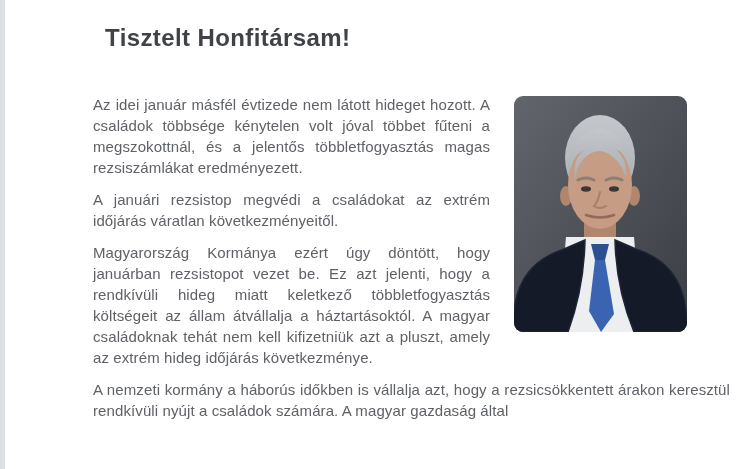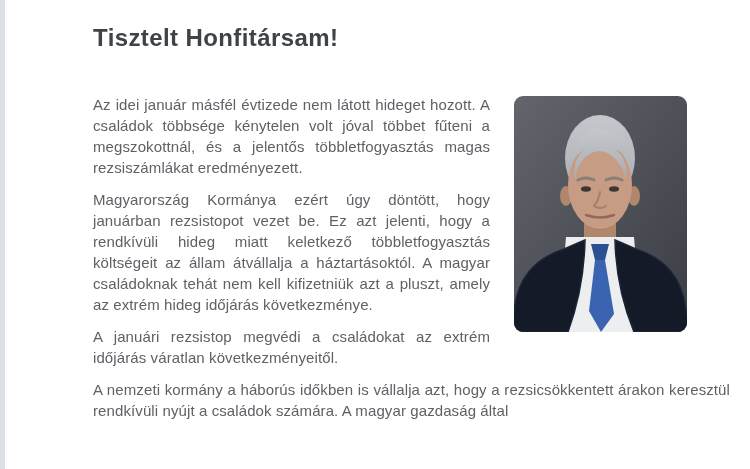--- a/index.html
+++ b/index.html
@@ -28,21 +28,21 @@
     font-family:"Liberation Sans","DejaVu Sans",sans-serif;
   }
   .edge-strip{
     position:absolute;left:0;top:0;width:5px;height:469px;
     background:var(--edge-strip);
   }
   .content{
     position:absolute;left:93px;top:0;width:637px;
   }
   h1.page-title{
-    margin:24px 0 42px;
+    margin:24px 12px 42px;
     font-size:24px;
     line-height:28px;
     font-weight:700;
     letter-spacing:.4px;
     color:var(--title-text);
   }
   .portrait{
     float:right;
     width:173px;height:236px;
     margin:2px 43px 14px 24px;
@@ -124,18 +124,18 @@
 
         <path d="M86,96 Q84,106 80,110 Q86,114 92,110" fill="none" stroke="#a97f67" stroke-width="2" stroke-linecap="round"></path>
 
         <path d="M72,119 Q86,124 100,119" fill="none" stroke="#96685a" stroke-width="2.5" stroke-linecap="round"></path>
 
         <path d="M74,131 Q86,137 98,131" fill="none" stroke="#b0866d" stroke-width="2" stroke-linecap="round" opacity="0.6"></path>
       </svg>
     </div>
 
     <p>Az idei január másfél évtizede nem látott hideget hozott. A családok többsége kénytelen volt jóval többet fűteni a megszokottnál, és a jelentős többletfogyasztás magas rezsiszámlákat eredményezett.</p>
+    <p>A januári rezsistop megvédi a családokat az extrém időjárás váratlan következményeitől.</p>
     <p>Magyarország Kormánya ezért úgy döntött, hogy januárban rezsistopot vezet be. Ez azt jelenti, hogy a rendkívüli hideg miatt keletkező többletfogyasztás költségeit az állam átvállalja a háztartásoktól. A magyar családoknak tehát nem kell kifizetniük azt a pluszt, amely az extrém hideg időjárás következménye.</p>
-    <p>A januári rezsistop megvédi a családokat az extrém időjárás váratlan következményeitől.</p>
     <p>A nemzeti kormány a háborús időkben is vállalja azt, hogy a rezsicsökkentett árakon keresztül rendkívüli nyújt a családok számára. A magyar gazdaság által</p>
 
   </article>
 </div>
 
 </body></html>

